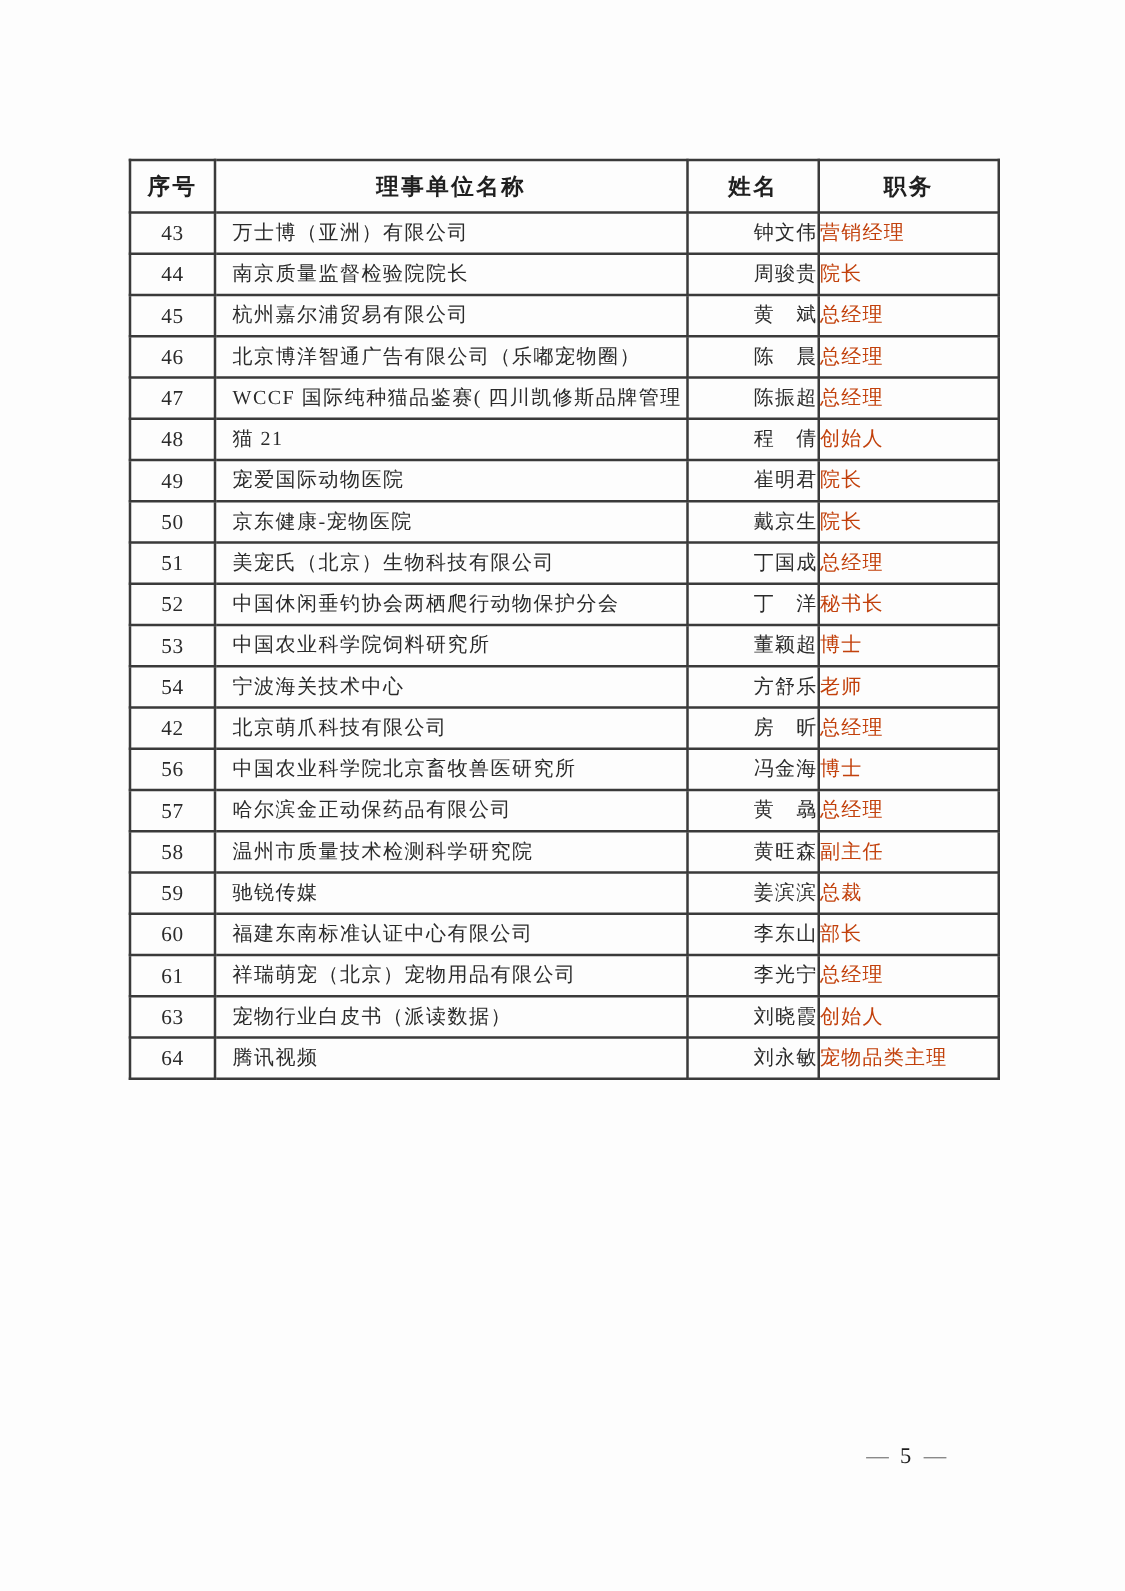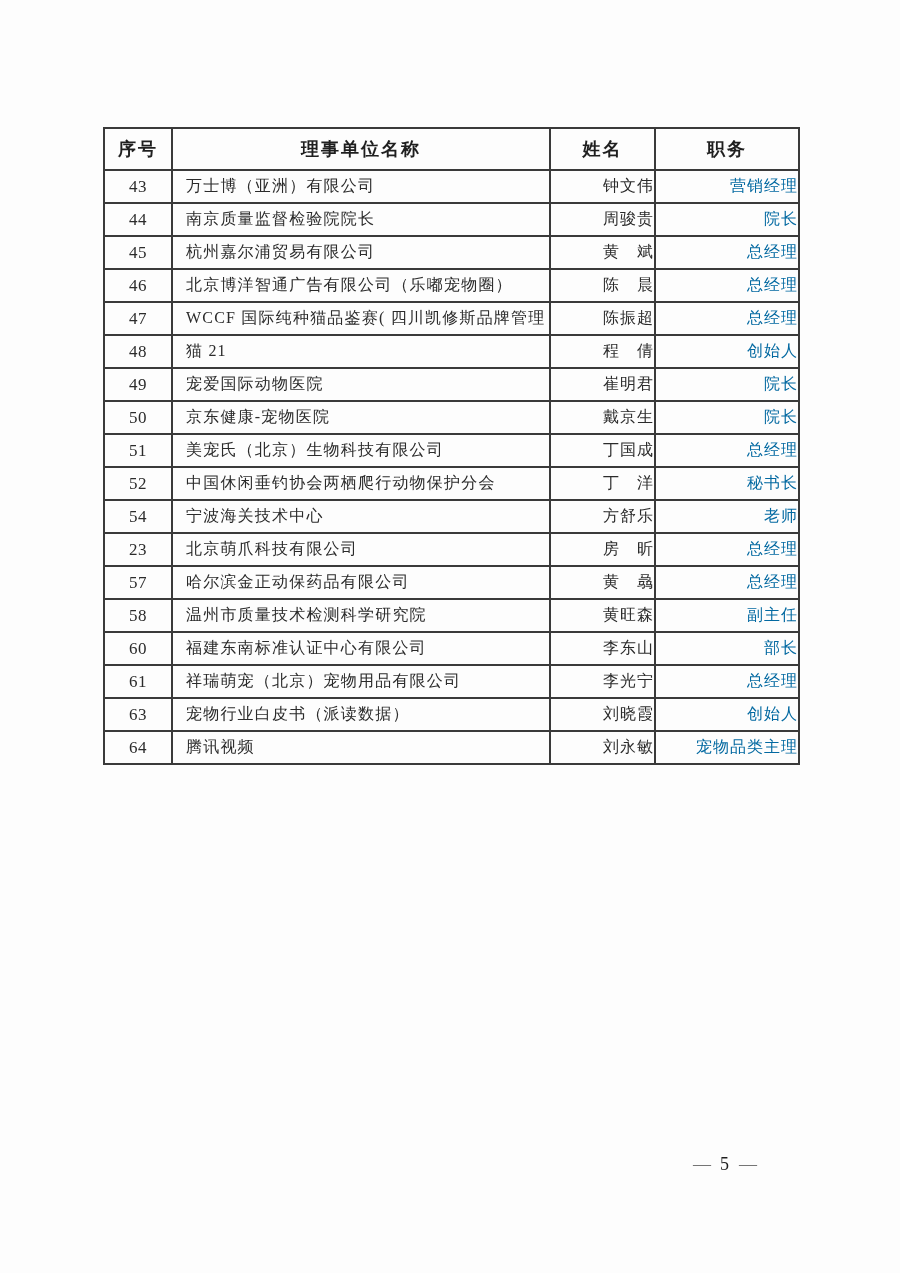--- a/index.html
+++ b/index.html
@@ -54,24 +54,24 @@
     color: #2b2b2b;
     margin-top: 24px;
   }
   td.col-name {
     text-align: right;
     font-size: 16px;
     letter-spacing: 1px;
     color: #2b2b2b;
   }
   td.col-title {
-    text-align: right;
+    text-align: left;
     font-size: 16px;
     letter-spacing: 1px;
-    color: #0369a1;
+    color: #c2410c;
   }
   .page-number {
     position: absolute;
     top: 1152px;
     left: 655px;
     width: 140px;
     text-align: center;
     font-size: 18px;
     line-height: 24px;
   }
@@ -159,44 +159,62 @@
     <td class="col-name">丁国成</td>
     <td class="col-title">总经理</td>
   </tr>
         <tr>
     <td class="col-no">52</td>
     <td class="col-org">中国休闲垂钓协会两栖爬行动物保护分会</td>
     <td class="col-name">丁　洋</td>
     <td class="col-title">秘书长</td>
   </tr>
         <tr>
+    <td class="col-no">53</td>
+    <td class="col-org">中国农业科学院饲料研究所</td>
+    <td class="col-name">董颖超</td>
+    <td class="col-title">博士</td>
+  </tr>
+        <tr>
     <td class="col-no">54</td>
     <td class="col-org">宁波海关技术中心</td>
     <td class="col-name">方舒乐</td>
     <td class="col-title">老师</td>
   </tr>
         <tr>
-    <td class="col-no">23</td>
+    <td class="col-no">42</td>
     <td class="col-org">北京萌爪科技有限公司</td>
     <td class="col-name">房　昕</td>
     <td class="col-title">总经理</td>
+  </tr>
+        <tr>
+    <td class="col-no">56</td>
+    <td class="col-org">中国农业科学院北京畜牧兽医研究所</td>
+    <td class="col-name">冯金海</td>
+    <td class="col-title">博士</td>
   </tr>
         <tr>
     <td class="col-no">57</td>
     <td class="col-org">哈尔滨金正动保药品有限公司</td>
     <td class="col-name">黄　骉</td>
     <td class="col-title">总经理</td>
   </tr>
         <tr>
     <td class="col-no">58</td>
     <td class="col-org">温州市质量技术检测科学研究院</td>
     <td class="col-name">黄旺森</td>
     <td class="col-title">副主任</td>
   </tr>
         <tr>
+    <td class="col-no">59</td>
+    <td class="col-org">驰锐传媒</td>
+    <td class="col-name">姜滨滨</td>
+    <td class="col-title">总裁</td>
+  </tr>
+        <tr>
     <td class="col-no">60</td>
     <td class="col-org">福建东南标准认证中心有限公司</td>
     <td class="col-name">李东山</td>
     <td class="col-title">部长</td>
   </tr>
         <tr>
     <td class="col-no">61</td>
     <td class="col-org">祥瑞萌宠（北京）宠物用品有限公司</td>
     <td class="col-name">李光宁</td>
     <td class="col-title">总经理</td>

